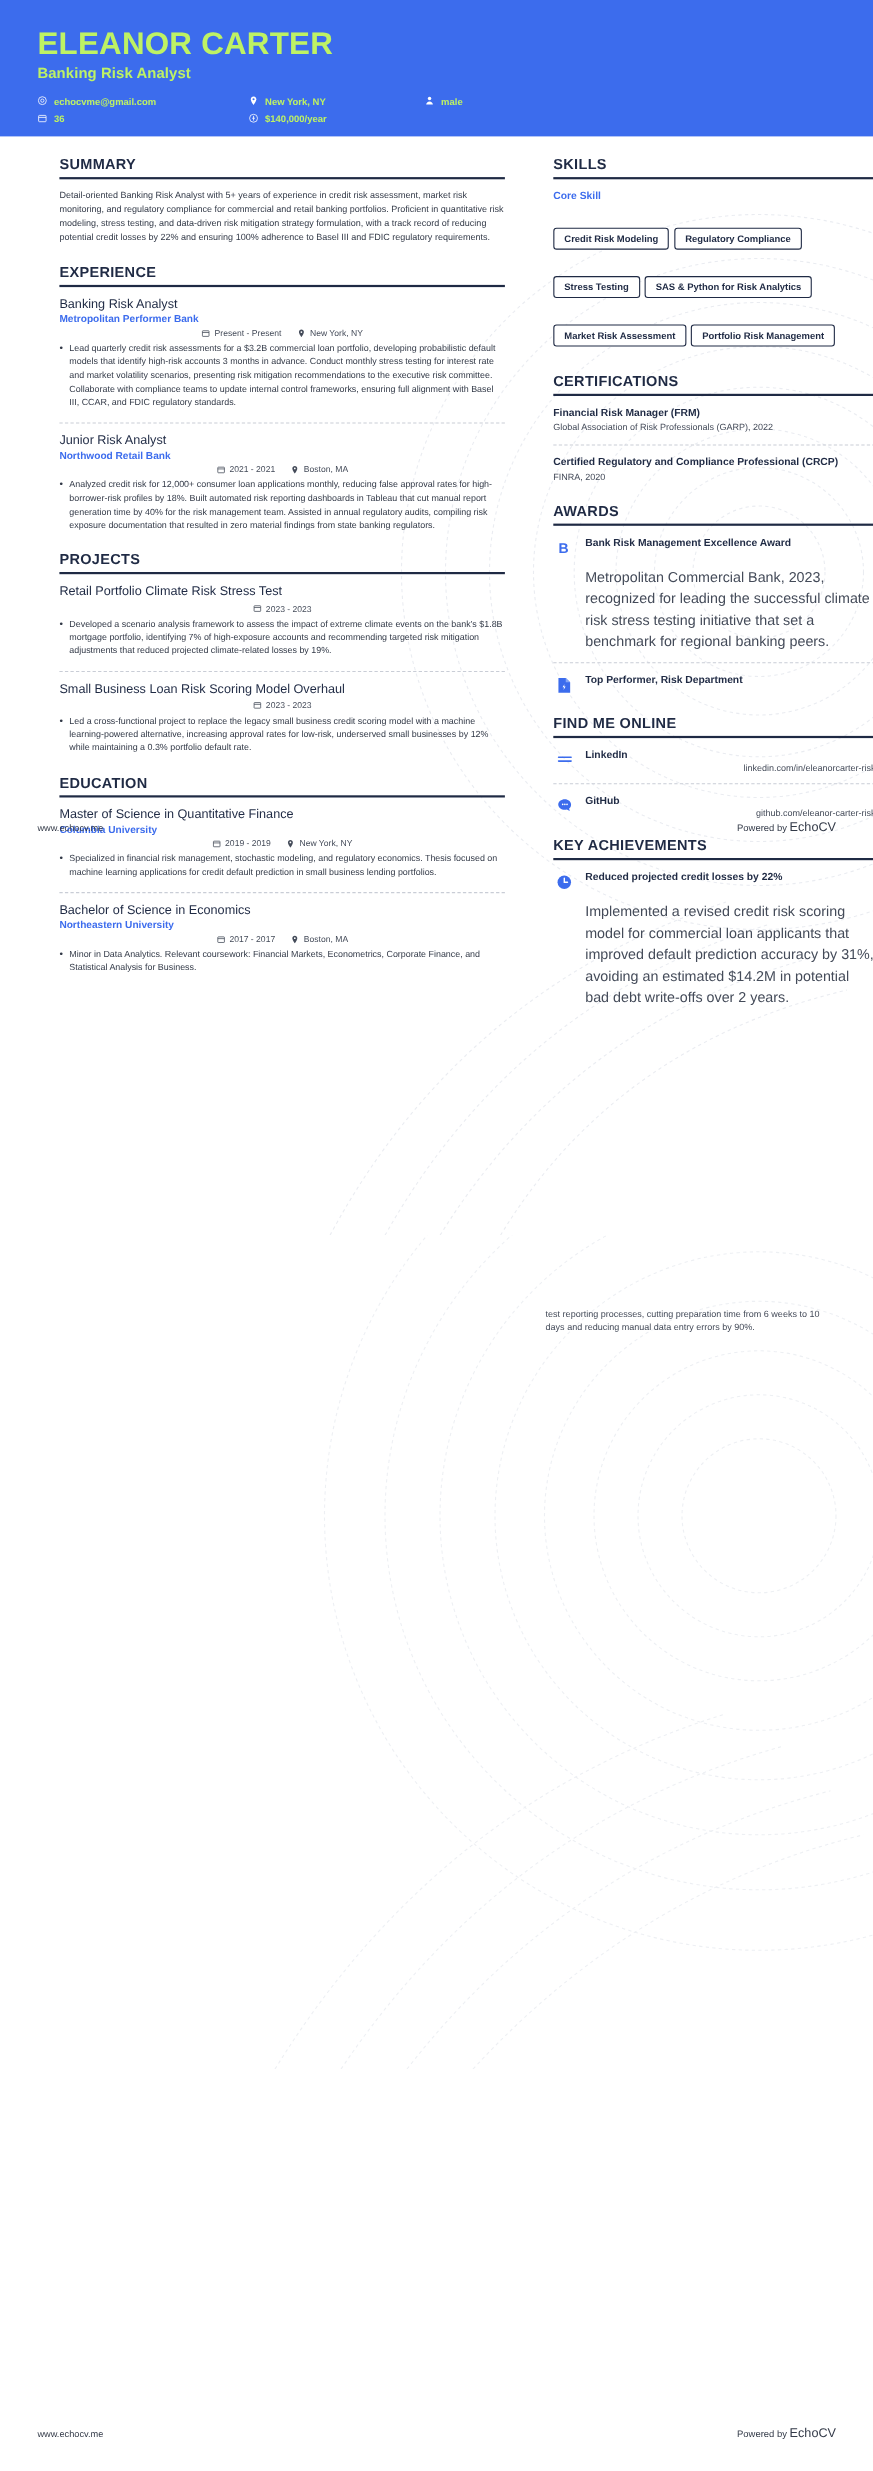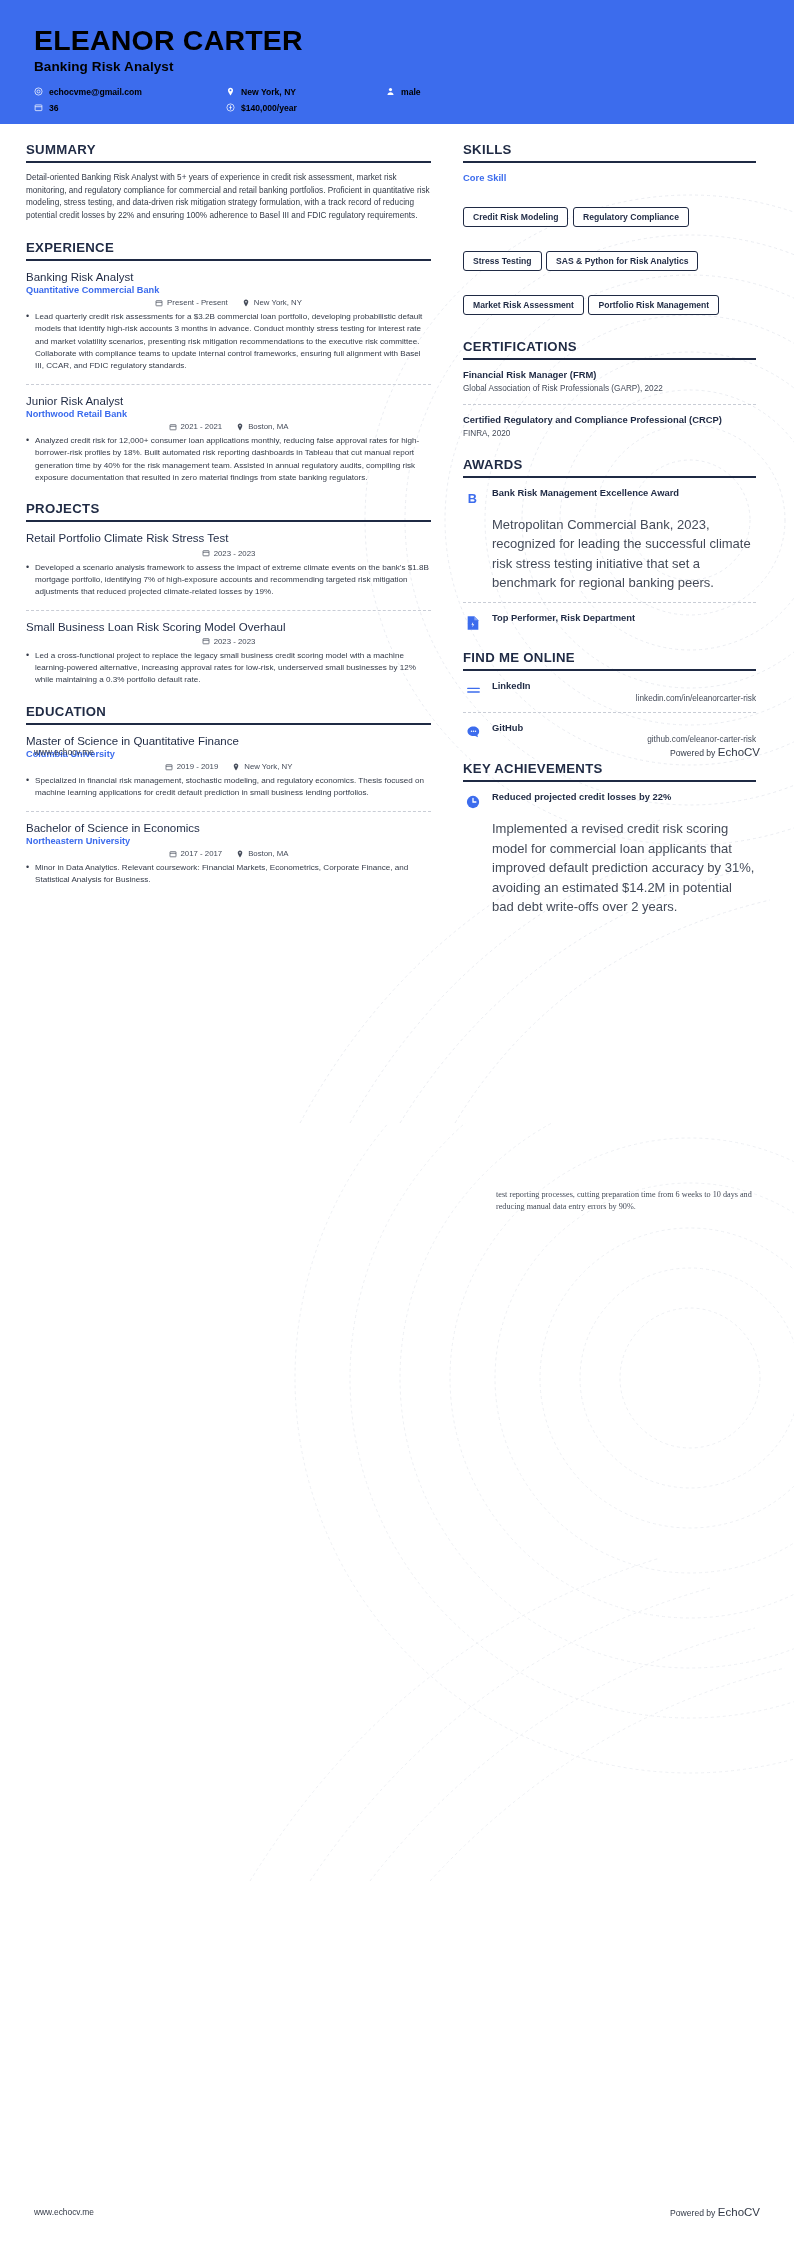--- a/index.html
+++ b/index.html
@@ -21,21 +21,21 @@
     position: absolute;
     pointer-events: none;
     z-index: 0;
     opacity: .55;
   }
   
   .header {
     position: relative;
     z-index: 2;
     background: #3c6ced;
-    color: #000000;
+    color: #bef264;
     padding: 26px 34px 20px 34px;
     height: 124px;
   }
   .name {
     font-size: 28.5px;
     font-weight: bold;
     letter-spacing: .2px;
     line-height: 1.05;
   }
   .role {
@@ -55,22 +55,22 @@
   }
   .cinfo { display: flex; align-items: center; gap: 6px; }
   .cinfo .ico { width: 9px; height: 9px; display: inline-flex; align-items: center; justify-content: center; flex: 0 0 auto; }
   .cinfo .ico svg { display: block; }
 
   
   .body {
     position: relative;
     z-index: 2;
     display: flex;
-    padding: 18px 34px 0 26px;
-    gap: 32px;
+    padding: 18px 34px 0 54px;
+    gap: 44px;
   }
   .col-left { width: 405px; flex: 0 0 405px; }
   .col-right { width: 293px; flex: 0 0 293px; }
 
   h2.sec {
     font-size: 13.2px;
     font-weight: bold;
     letter-spacing: .3px;
     color: #1f2a44;
     padding-bottom: 4px;
@@ -149,21 +149,21 @@
     align-items: center;
     font-size: 8.4px;
     color: #333a48;
     z-index: 2;
   }
   .footer .brand { font-size: 8.6px; }
   .footer .brand b { font-size: 11.5px; font-weight: normal; }
 
   
   .page2 { position: relative; width: 794px; height: 1123px; background: #fff; overflow: hidden; }
-  .page2-body { position: relative; z-index: 2; padding: 18px 52px 0 34px; display: flex; gap: 28px; font-family: Liberation Serif, serif; }
+  .page2-body { position: relative; z-index: 2; padding: 18px 52px 0 34px; display: flex; gap: 28px; }
   .cont-text { font-size: 8.2px; line-height: 1.5; color: #444b59; padding-left: 29px; padding-top: 48px; }
 </style>
 </head>
 <body>
 
 <div class="page">
 
   <svg class="swirl" width="794" height="1123" viewBox="0 0 794 1123" fill="none">
     <g stroke="#d9dde6" stroke-width="1" fill="none" stroke-dasharray="3 3">
       <circle cx="690" cy="520" r="60"></circle>
@@ -246,21 +246,21 @@
       <div class="sec-wrap">
         <h2 class="sec">SUMMARY</h2>
         <div class="summary-text">Detail-oriented Banking Risk Analyst with 5+ years of experience in credit risk assessment, market risk monitoring, and regulatory compliance for commercial and retail banking portfolios. Proficient in quantitative risk modeling, stress testing, and data-driven risk mitigation strategy formulation, with a track record of reducing potential credit losses by 22% and ensuring 100% adherence to Basel III and FDIC regulatory requirements.</div>
       </div>
 
       <div class="sec-wrap">
         <h2 class="sec">EXPERIENCE</h2>
 
         <div class="entry">
           <div class="entry-title">Banking Risk Analyst</div>
-          <div class="entry-org">Quantitative Commercial Bank</div>
+          <div class="entry-org">Metropolitan Performer Bank</div>
           <div class="entry-meta">
             <span class="meta-item">
               <span class="ico">
                 <svg width="8" height="8" viewBox="0 0 16 16" fill="none" stroke="#444b59" stroke-width="1.4">
                     <rect x="2" y="3.4" width="12" height="10.2" rx="1"></rect>
                     <path d="M2 6.6h12"></path>
                   </svg>
               </span>
               <span>Present - Present</span>
             </span>

